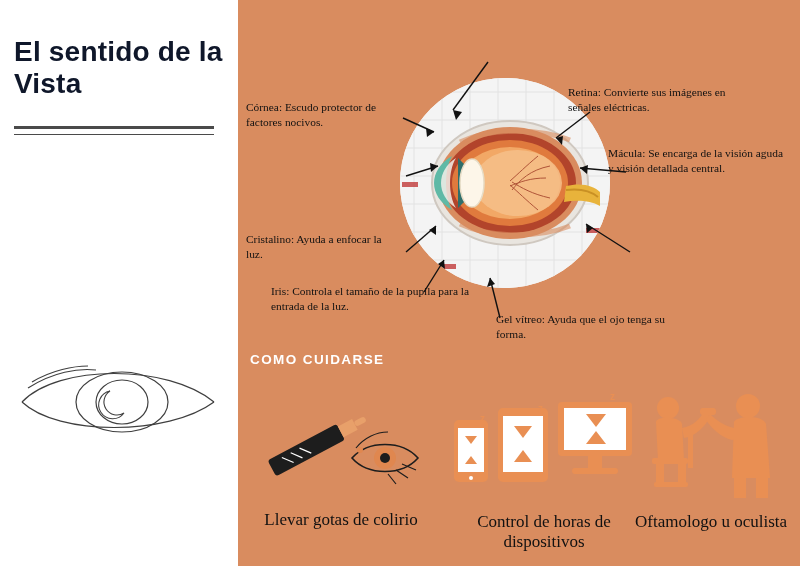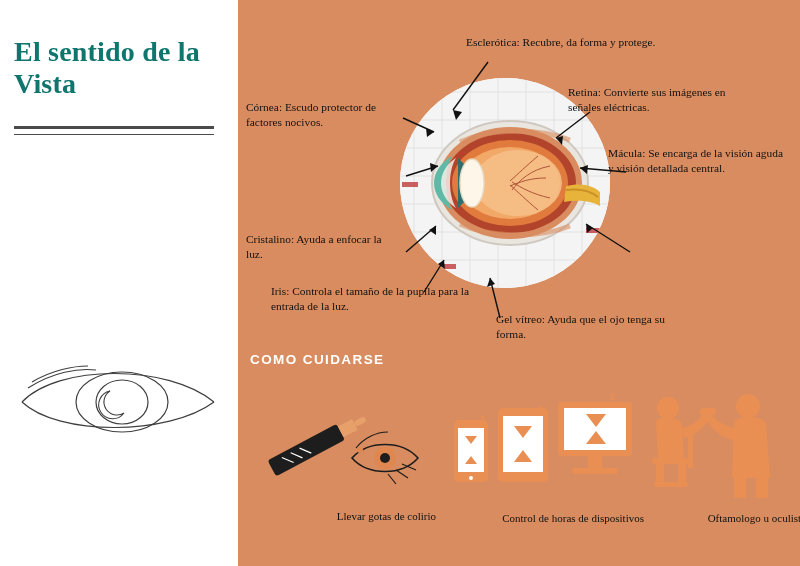--- a/index.html
+++ b/index.html
@@ -12,23 +12,23 @@
   }
   .page{position:relative;width:800px;height:566px;}
 
   
   .left{
     position:absolute;left:0;top:0;width:238px;height:566px;
     background:#ffffff;
   }
   .title{
     position:absolute;left:14px;top:36px;width:215px;
-    font-family:Liberation Serif, serif;
+    font-family:Liberation Sans, sans-serif;
     font-size:28px;line-height:32px;font-weight:bold;
-    color:#0f766e;
+    color:#0f172a;
     letter-spacing:0.2px;
   }
   .rule-thick{
     position:absolute;left:14px;top:126px;width:200px;height:3px;background:#4a4a4a;
   }
   .rule-thin{
     position:absolute;left:14px;top:134px;width:200px;height:1px;background:#4a4a4a;
   }
   .intro{
     position:absolute;left:12px;top:172px;width:212px;
@@ -70,21 +70,21 @@
   
   .lbl{
     position:absolute;
     font-family:"Liberation Serif", serif;
     font-size:11.4px;
     line-height:14.5px;
     color:#111111;
   }
   .arrows{position:absolute;left:0;top:0;width:562px;height:566px;pointer-events:none;}
   .care-art{position:absolute;}
-  .care-cap{position:absolute;width:190px;text-align:right;font-size:11px;color:#111;}
+  .care-cap{position:absolute;width:190px;text-align:center;font-size:17px;color:#111;}
 </style>
 </head>
 <body>
 
 <div class="page">
 
   <div class="left">
 
     <div class="title">El sentido de la Vista</div>
 
@@ -174,21 +174,20 @@
         <polygon points="200,166 192,163 193,172"></polygon>
         <polygon points="198,226 191,230 198,235"></polygon>
         <polygon points="206,260 200,264 207,269"></polygon>
         <polygon points="252,278 249,287 257,284"></polygon>
         <polygon points="348,224 355,228 349,233"></polygon>
         <polygon points="342,168 350,165 349,174"></polygon>
         <polygon points="318,138 325,136 324,145"></polygon>
       </g>
     </svg>
 
-    <div class="lbl" style="left:228px;top:35px;width:250px;">Esclerótica: Recubre, da forma y protege.</div>
     <div class="lbl" style="left:8px;top:100px;width:155px;">Córnea: Escudo protector de factores nocivos.</div>
     <div class="lbl" style="left:330px;top:85px;width:175px;">Retina: Convierte sus imágenes en señales eléctricas.</div>
     <div class="lbl" style="left:370px;top:146px;width:182px;">Mácula: Se encarga de la visión aguda y visión detallada central.</div>
     <div class="lbl" style="left:8px;top:232px;width:150px;">Cristalino: Ayuda a enfocar la luz.</div>
     <div class="lbl" style="left:14px;top:284px;width:200px;margin-left:19px;">Iris: Controla el tamaño de la pupila para la entrada de la luz.</div>
     <div class="lbl" style="left:258px;top:312px;width:175px;">Gel vítreo: Ayuda que el ojo tenga su forma.</div>
 
     <div class="care-art" style="left:18px;top:400px;">
       <svg width="170" height="95" viewBox="0 0 170 95" xmlns="http://www.w3.org/2000/svg">
         <g transform="rotate(-28 60 45)">

